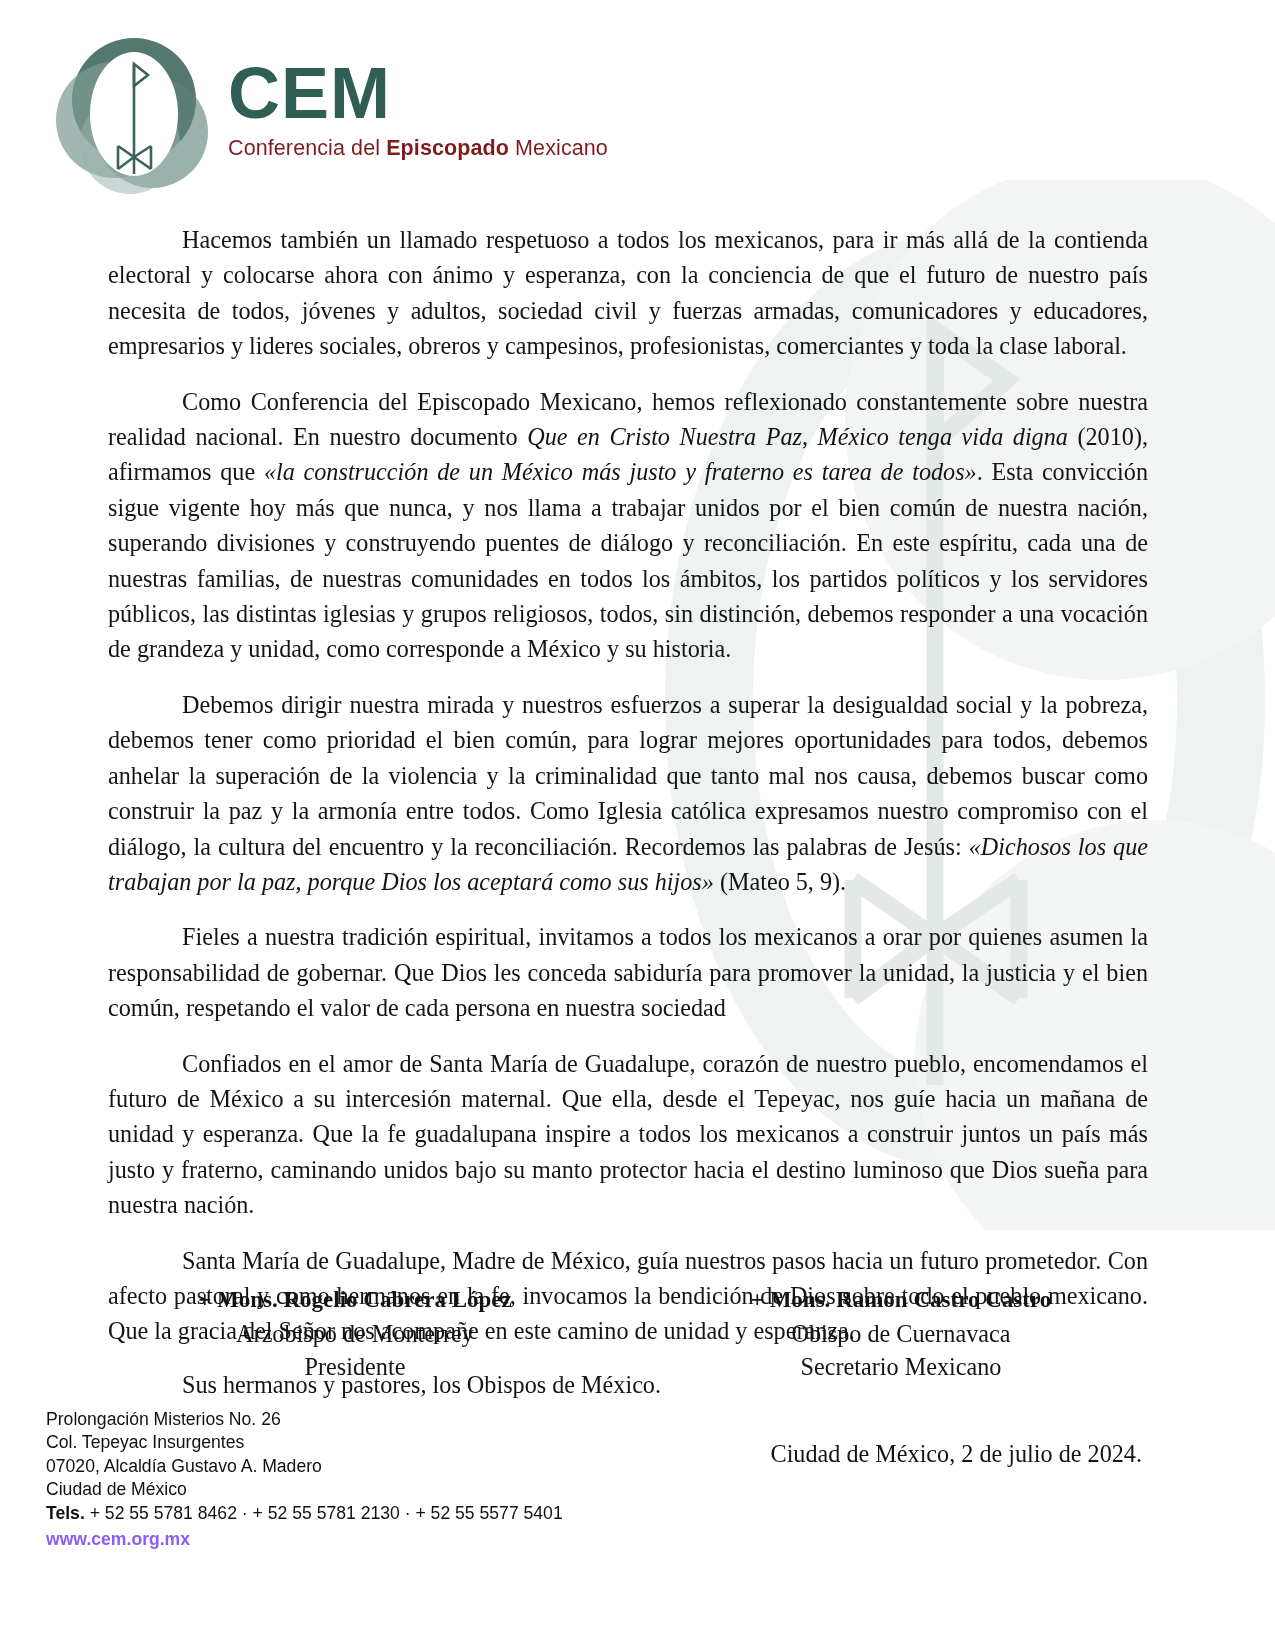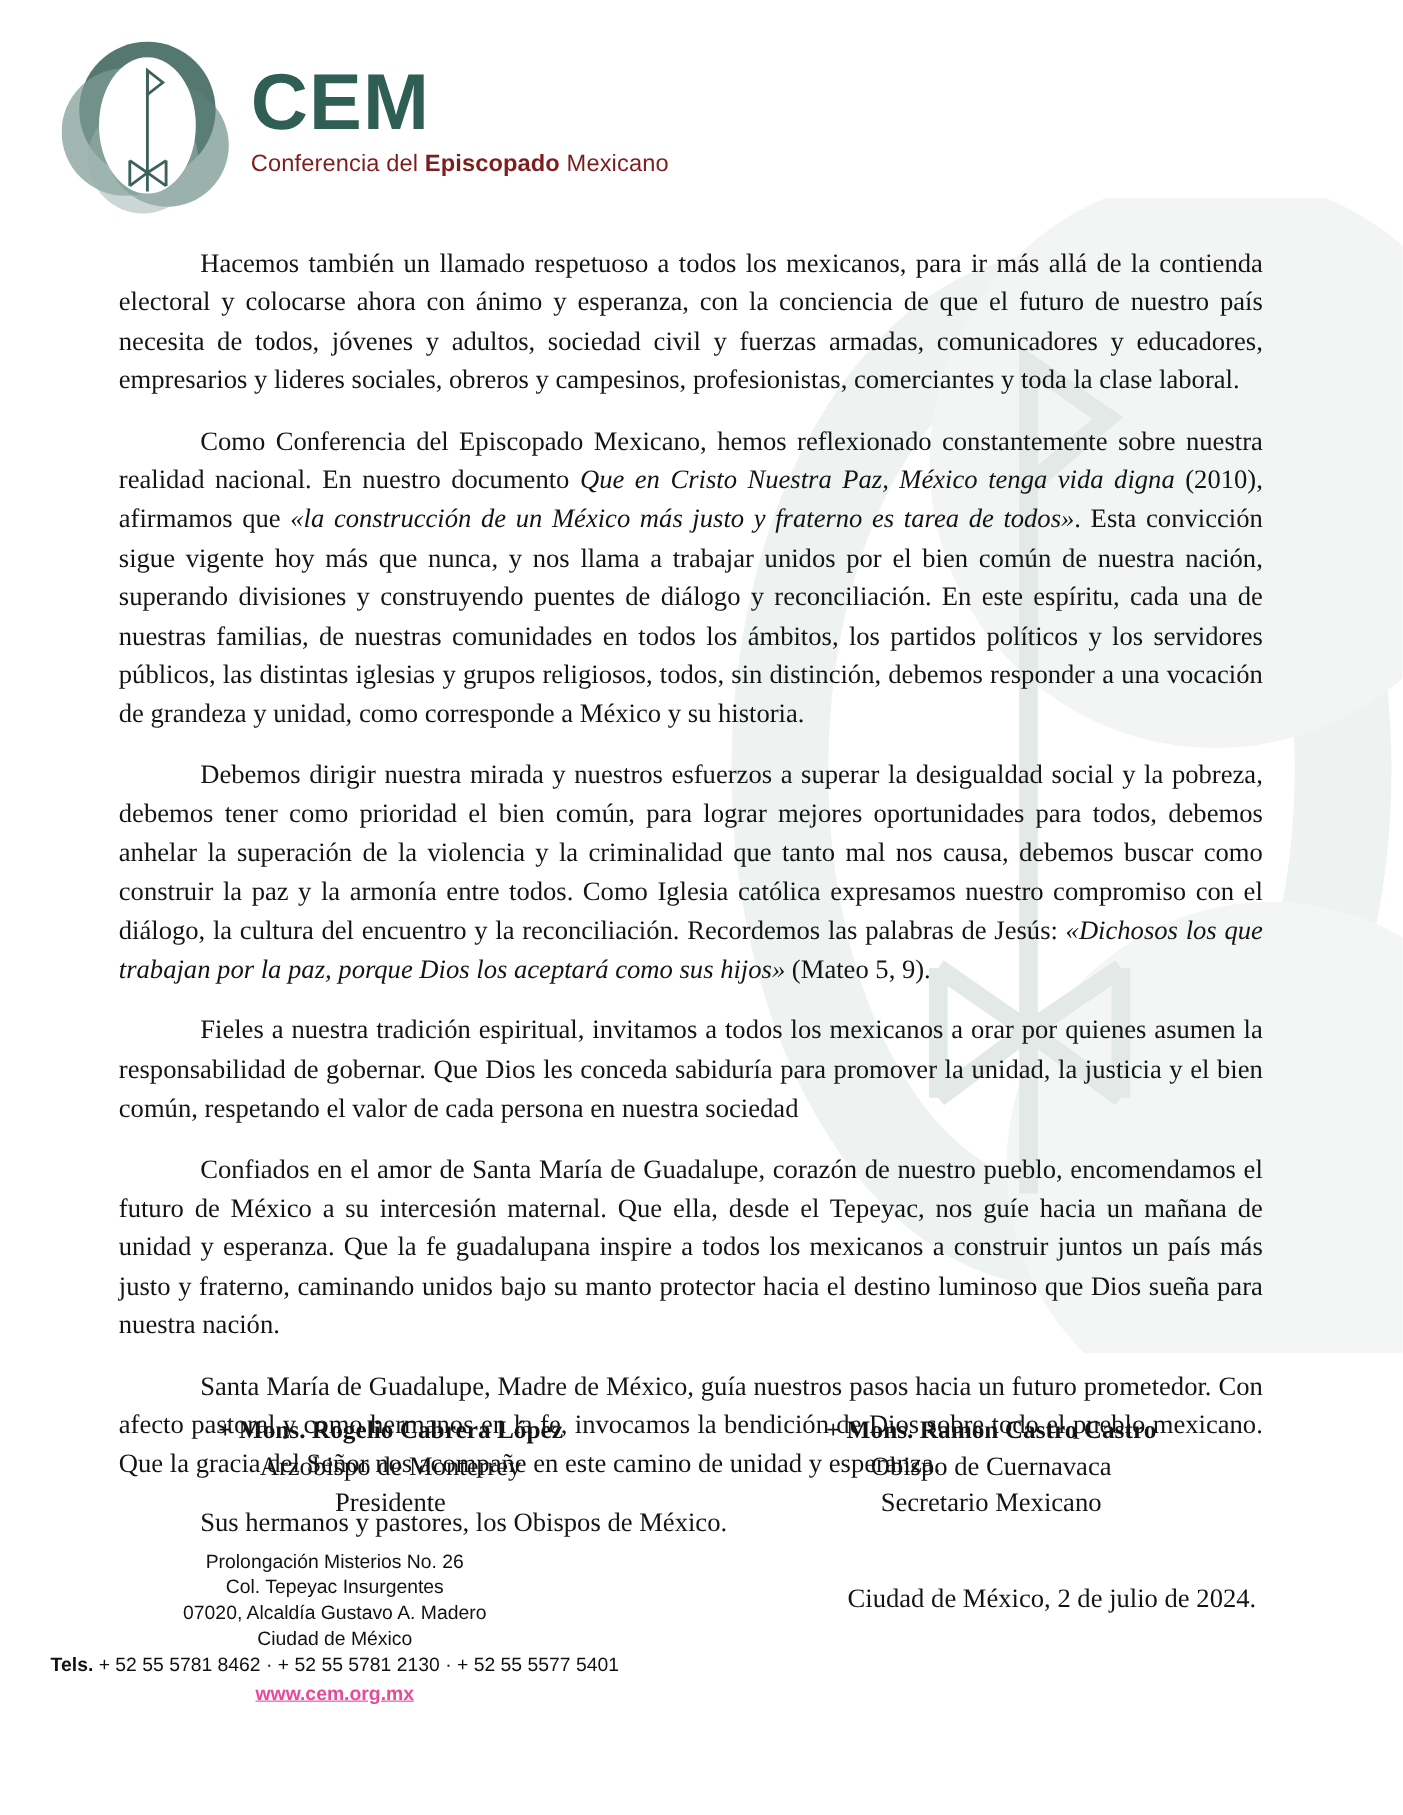--- a/index.html
+++ b/index.html
@@ -129,27 +129,26 @@
   #footer {
     position: absolute;
     left: 46px;
     top: 1408px;
     z-index: 4;
     font-family: "Liberation Sans", "DejaVu Sans", sans-serif;
     font-size: 17.6px;
     line-height: 23.4px;
     color: #111111;
   }
-  #footer .line { white-space: nowrap; text-align: center; }
+  #footer .line { white-space: nowrap; }
   #footer .lbl { font-weight: bold; }
   #footer .web {
-    color: #ec4899;
+    color: #8b5cf6;
     font-weight: bold;
     margin-top: 3px;
-    text-decoration: underline;
   }
 </style>
 </head>
 <body>
 
 <svg id="watermark" viewBox="0 0 760 1050" xmlns="http://www.w3.org/2000/svg" aria-hidden="true">
   <defs>
     <clipPath id="pageclip">
         <rect x="0" y="0" width="760" height="1050"></rect>
       </clipPath>

